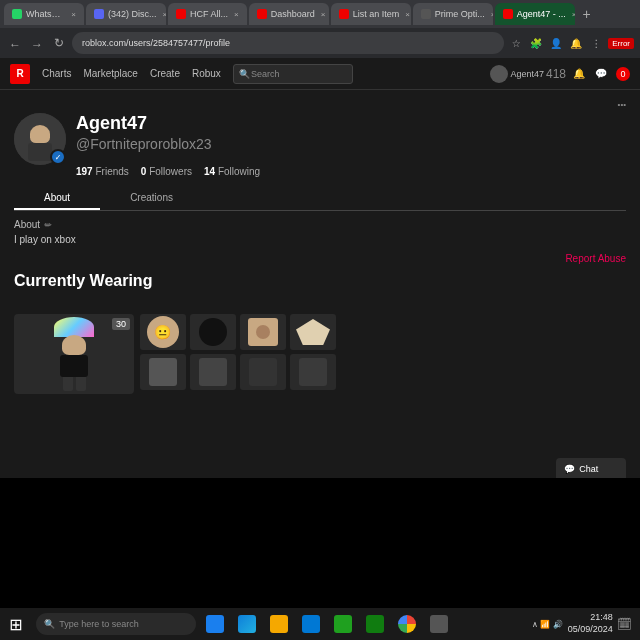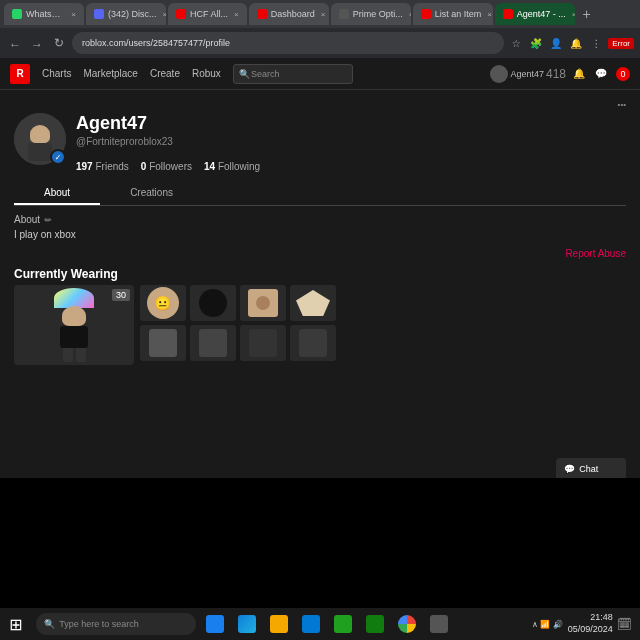--- a/index.html
+++ b/index.html
@@ -261,21 +261,21 @@
     }
 
     .profile-username {
       font-size: 18px;
       font-weight: bold;
       color: #fff;
       margin-bottom: 2px;
     }
 
     .profile-handle {
-      font-size: 10px;
+      font-size: 14px;
       color: #888;
       margin-bottom: 6px;
     }
 
     .profile-stats {
       display: flex;
       gap: 12px;
     }
 
     .stat-item {
@@ -326,24 +326,24 @@
 
     .report-link {
       font-size: 10px;
       color: #e05;
       text-align: right;
       cursor: pointer;
     }
 
     
     .section-title {
-      font-size: 12px;
+      font-size: 16px;
       font-weight: bold;
       color: #fff;
-      margin-bottom: 4px;
+      margin-bottom: 24px;
     }
 
     .wearing-grid {
       display: flex;
       gap: 6px;
     }
 
     .wearing-main {
       width: 120px;
       height: 80px;
@@ -492,27 +492,27 @@
       <div class="tab-favicon" style="background:#e00;"></div>
       <span>HCF All...</span>
       <span class="tab-close">×</span>
     </div>
     <div class="tab">
       <div class="tab-favicon" style="background:#e00;"></div>
       <span>Dashboard</span>
       <span class="tab-close">×</span>
     </div>
     <div class="tab">
+      <div class="tab-favicon" style="background:#e00;"></div>
+      <span>List an Item</span>
+      <span class="tab-close">×</span>
+    </div>
+    <div class="tab">
       <div class="tab-favicon" style="background:#555;"></div>
       <span>Prime Opti...</span>
-      <span class="tab-close">×</span>
-    </div>
-    <div class="tab">
-      <div class="tab-favicon" style="background:#e00;"></div>
-      <span>List an Item</span>
       <span class="tab-close">×</span>
     </div>
     <div class="tab active">
       <div class="tab-favicon" style="background:#e00;"></div>
       <span>Agent47 - ...</span>
       <span class="tab-close">×</span>
     </div>
     <div class="tab-add">+</div>
   </div>
 

